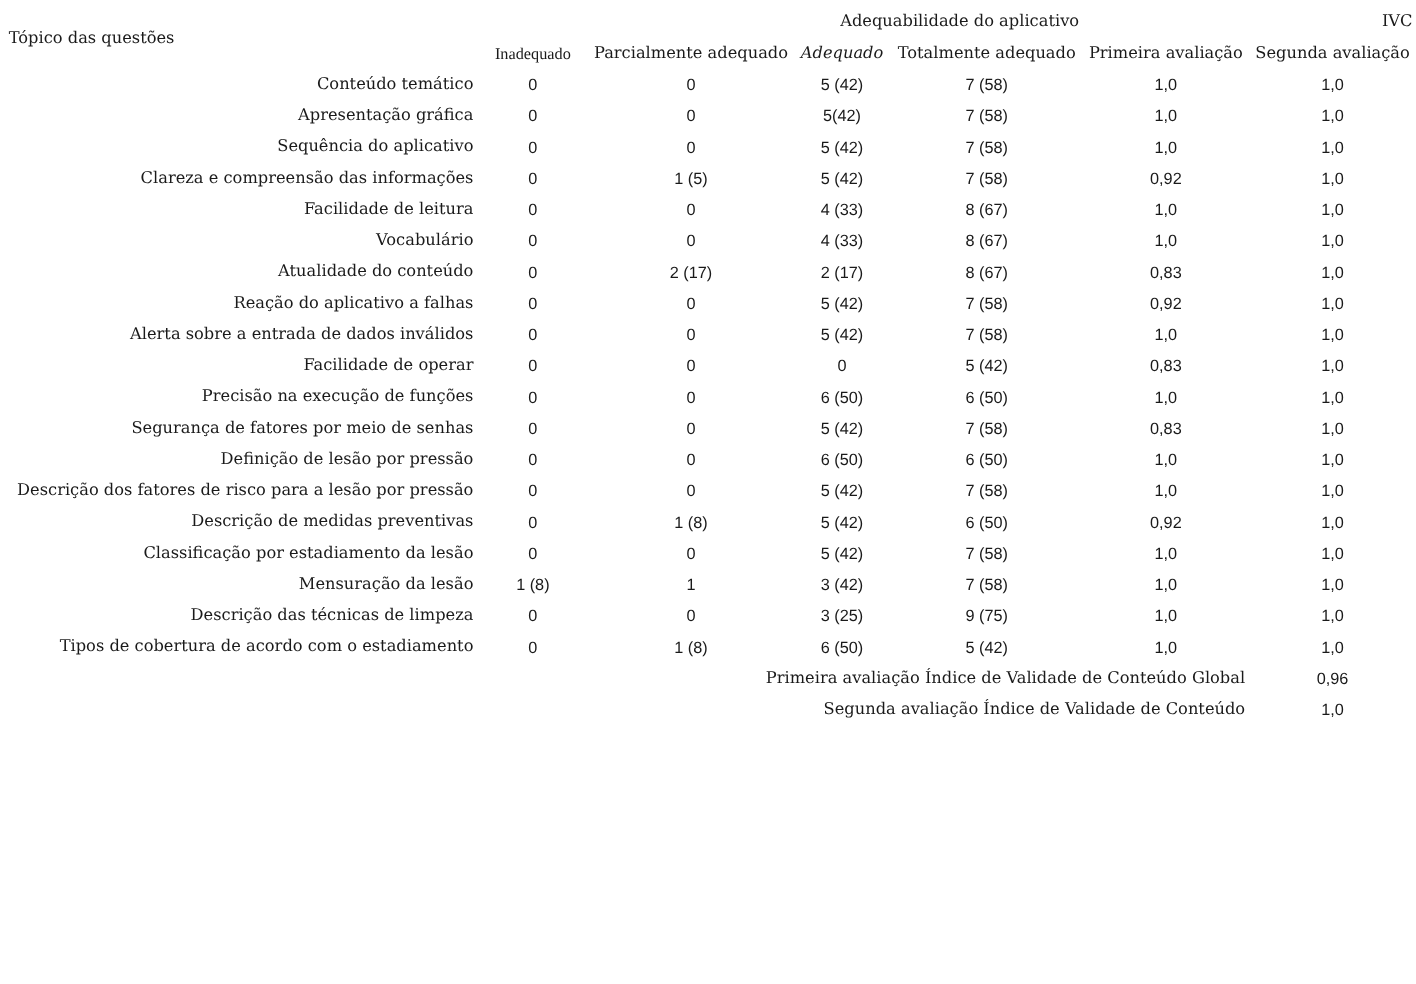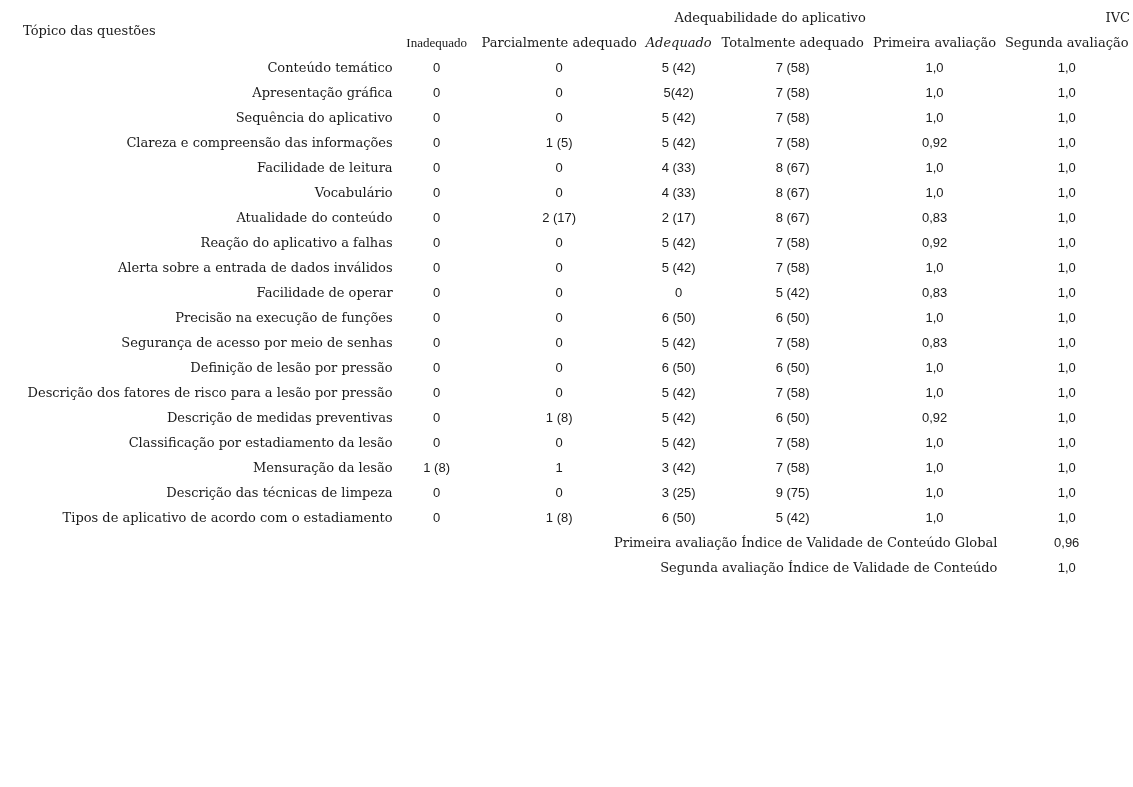--- a/index.html
+++ b/index.html
@@ -11,21 +11,21 @@
       overflow: hidden;
     }
     body {
       color: #1a1a1a;
       font-family: "DejaVu Serif", "Liberation Serif", serif;
       font-size: 13px;
     }
     table {
       border-collapse: collapse;
       position: absolute;
-      left: 20px;
+      left: 4px;
       top: 5px;
     }
     td, th {
       padding: 0 3px;
       height: 25px;
       white-space: nowrap;
       font-weight: normal;
       vertical-align: middle;
     }
     th { font-family: "DejaVu Serif", "Liberation Serif", serif; font-size: 13px; }
@@ -159,21 +159,21 @@
       <tr>
         <td class="topic">Precisão na execução de funções</td>
         <td class="num">0</td>
         <td class="num">0</td>
         <td class="num">6 (50)</td>
         <td class="num">6 (50)</td>
         <td class="num">1,0</td>
         <td class="num">1,0</td>
       </tr>
       <tr>
-        <td class="topic">Segurança de acesso por meio de senhas</td>
+        <td class="topic">Segurança de fatores por meio de senhas</td>
         <td class="num">0</td>
         <td class="num">0</td>
         <td class="num">5 (42)</td>
         <td class="num">7 (58)</td>
         <td class="num">0,83</td>
         <td class="num">1,0</td>
       </tr>
       <tr>
         <td class="topic">Definição de lesão por pressão</td>
         <td class="num">0</td>
@@ -222,21 +222,21 @@
       <tr>
         <td class="topic">Descrição das técnicas de limpeza</td>
         <td class="num">0</td>
         <td class="num">0</td>
         <td class="num">3 (25)</td>
         <td class="num">9 (75)</td>
         <td class="num">1,0</td>
         <td class="num">1,0</td>
       </tr>
       <tr>
-        <td class="topic">Tipos de aplicativo de acordo com o estadiamento</td>
+        <td class="topic">Tipos de cobertura de acordo com o estadiamento</td>
         <td class="num">0</td>
         <td class="num">1 (8)</td>
         <td class="num">6 (50)</td>
         <td class="num">5 (42)</td>
         <td class="num">1,0</td>
         <td class="num">1,0</td>
       </tr>
       <tr>
         <td class="summary-label" colspan="6">Primeira avaliação Índice de Validade de Conteúdo Global</td>
         <td class="num">0,96</td>

